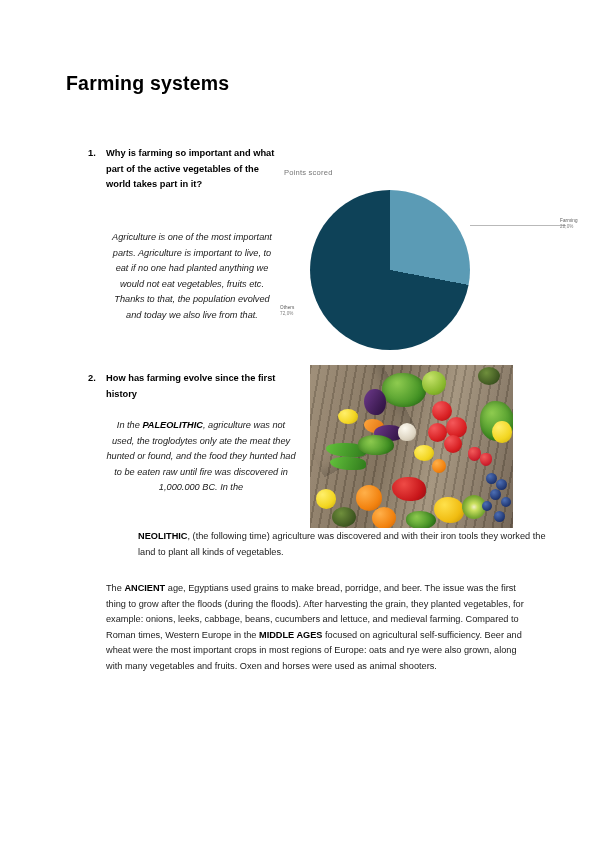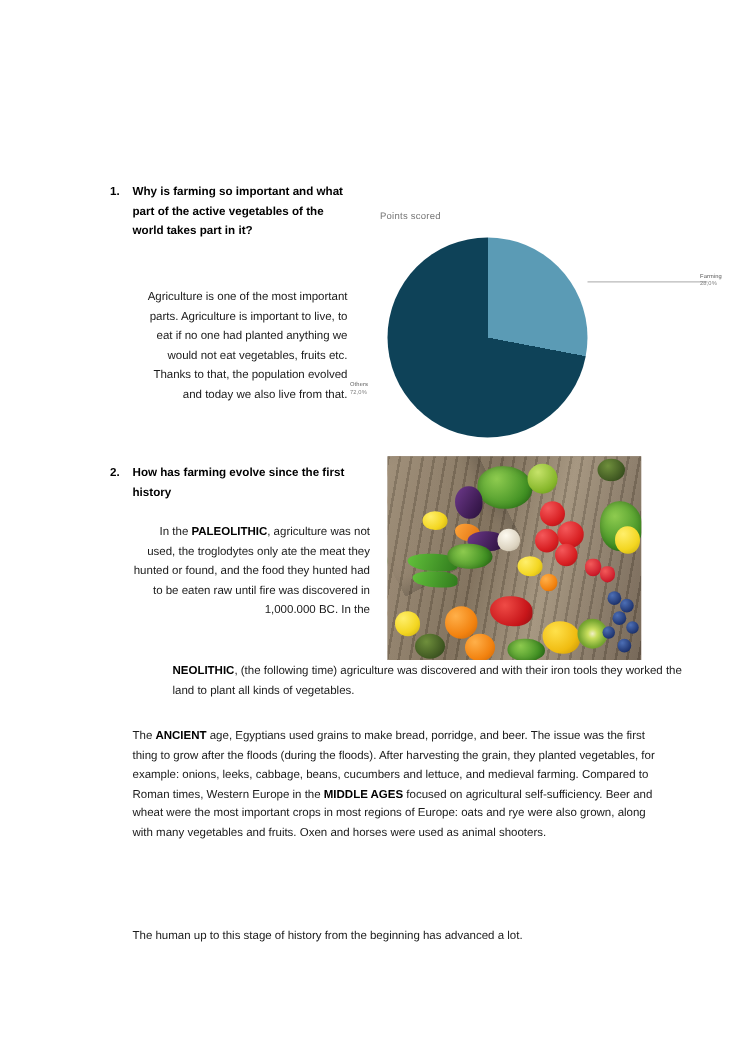--- a/index.html
+++ b/index.html
@@ -54,21 +54,22 @@
 
   #q1 { left: 88px; top: 146px; width: 190px; }
   #q2 { left: 88px; top: 371px; width: 200px; }
 
   
   .narrow {
     position: absolute;
     font-size: 9.2px;
     line-height: 15.6px;
     color: #1a1a1a;
-    text-align: right;
+    text-align: center;
+    font-style: italic;
   }
   #p-agri { left: 106px; top: 230px; width: 172px; }
   #p-paleo { left: 106px; top: 418px; width: 190px; }
 
   
   .wide {
     position: absolute;
     font-size: 9.2px;
     line-height: 15.6px;
     color: #1a1a1a;
@@ -89,21 +90,20 @@
     width: 316px;
     height: 195px;
   }
   .chart-title {
     position: absolute;
     left: 0px;
     top: 0px;
     font-size: 7.6px;
     color: #767676;
     letter-spacing: 0.2px;
-    margin-left: 20px;
   }
   .pie-wrap {
     position: absolute;
     left: 26px;
     top: 22px;
     width: 160px;
     height: 160px;
   }
   .pie {
     width: 160px;
@@ -231,40 +231,40 @@
   .scallion {
     background: linear-gradient(100deg, #eef3e2 0%, #cfe0a8 35%, #7fb43a 70%, #4e7f22 100%);
     border-radius: 40% 60% 45% 55%;
   }
 </style>
 </head>
 <body>
 
 <div class="page">
 
+  <div class="doc-title">Farming systems</div>
 
   <div class="qblock" id="q1">
     <div class="qnum">1.</div>
     <div class="qtext">Why is farming so important and what part of the active vegetables of the world takes part in it?</div>
   </div>
 
   <div class="narrow" id="p-agri">Agriculture is one of the most important parts. Agriculture is important to live, to eat if no one had planted anything we would not eat vegetables, fruits etc. Thanks to that, the population evolved and today we also live from that.</div>
 
   <div class="qblock" id="q2">
     <div class="qnum">2.</div>
     <div class="qtext">How has farming evolve since the first history</div>
   </div>
 
   <div class="narrow" id="p-paleo"><span>In the </span><b>PALEOLITHIC</b><span>, agriculture was not used, the troglodytes only ate the meat they hunted or found, and the food they hunted had to be eaten raw until fire was discovered in 1,000.000 BC. In the</span></div>
 
   <div class="wide" id="p-neo"><b>NEOLITHIC</b><span>, (the following time) agriculture was discovered and with their iron tools they worked the land to plant all kinds of vegetables.</span></div>
 
   <div class="wide" id="p-ancient"><span>The </span><b>ANCIENT</b><span> age,  Egyptians used grains to make bread, porridge, and beer. The issue was the first thing to grow after the floods (during the floods). After harvesting the grain, they planted vegetables, for example: onions, leeks, cabbage, beans, cucumbers and lettuce, and medieval farming. Compared to Roman times, Western Europe in the </span><b>MIDDLE AGES</b><span> focused on agricultural self-sufficiency. Beer and wheat were the most important crops in most regions of Europe: oats and rye were also grown, along with many vegetables and fruits. Oxen and horses were used as animal shooters.</span></div>
 
-  <div class="wide" id="p-final">The human up to this stage of history from the beginning has advanced a lot.</div>
 
   <div class="chart">
     <div class="chart-title">Points scored</div>
     <div class="pie-wrap">
       <div class="pie" id="pie-shape" style="background: conic-gradient(rgb(91, 155, 181) 0deg, rgb(91, 155, 181) 100.8deg, rgb(14, 66, 88) 100.8deg, rgb(14, 66, 88) 360deg);"></div>
     </div>
     <div class="leader"></div>
     <div class="slice-label" id="label-right">
       <div>Farming</div>
       <div class="pct">28,0%</div>

